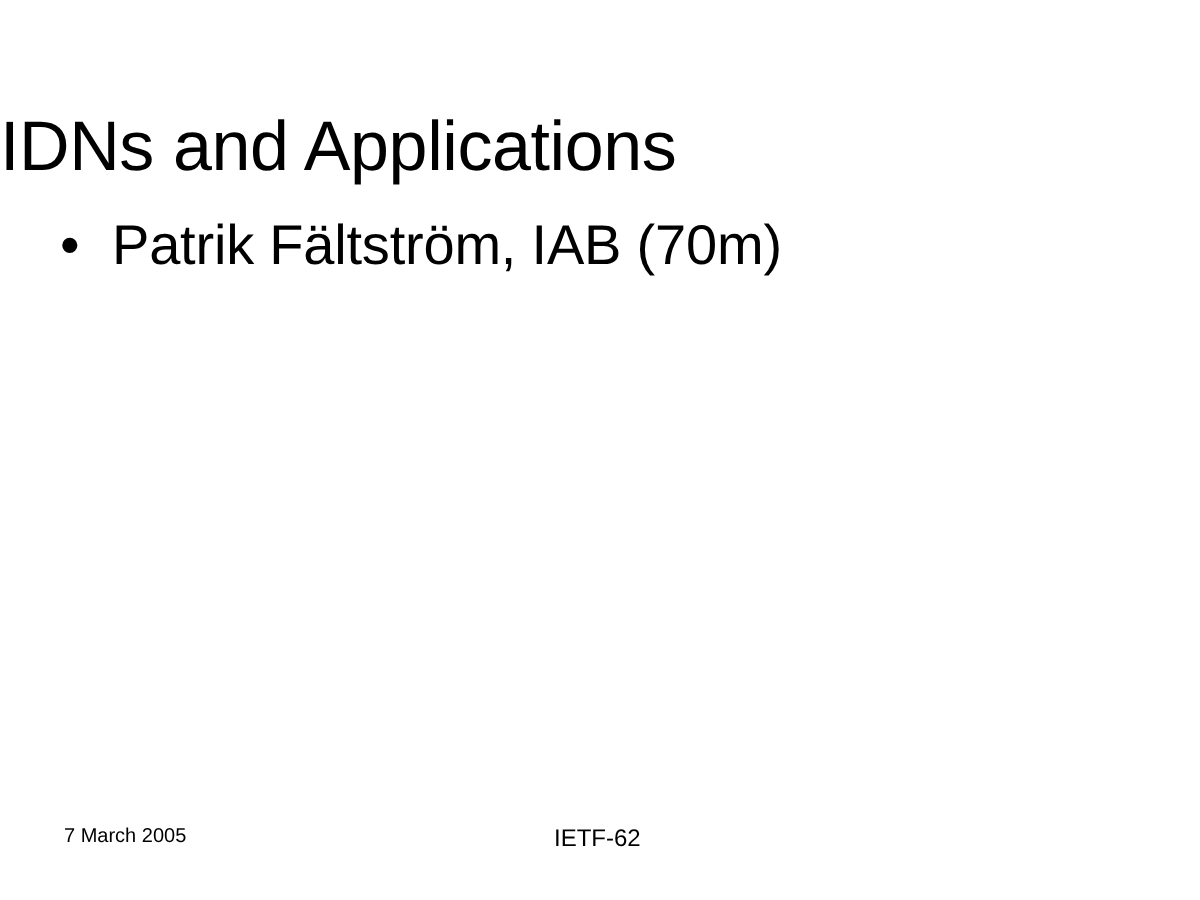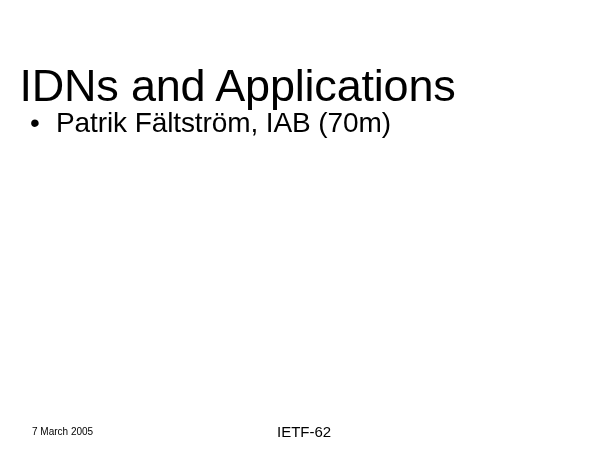--- a/index.html
+++ b/index.html
@@ -21,23 +21,22 @@
     overflow: hidden;
     box-sizing: border-box;
   }
 
   
   .slide-title {
     position: absolute;
     left: 0;
     top: 33px;
     width: 475px;
-    text-align: center;
     font-family: "Liberation Sans", sans-serif;
-    font-size: 45px;
+    font-size: 35px;
     font-weight: 400;
     line-height: 1.0;
     color: #000000;
     letter-spacing: -0.2px;
     white-space: nowrap;
   }
 
   
   .slide-body {
     position: absolute;
@@ -68,21 +67,21 @@
 
   .bullet-text {
     flex: 0 1 auto;
     letter-spacing: -0.1px;
   }
 
   
   .slide-footer {
     position: absolute;
     left: 0;
-    top: 425px;
+    top: 412px;
     width: 600px;
     height: 16px;
   }
 
   .footer-date {
     position: absolute;
     left: 32px;
     top: 0;
     font-family: "Liberation Sans", sans-serif;
     font-size: 10px;
@@ -90,21 +89,21 @@
     line-height: 14px;
     color: #000000;
     white-space: nowrap;
   }
 
   .footer-center {
     position: absolute;
     left: 277px;
     top: 0;
     font-family: "Liberation Sans", sans-serif;
-    font-size: 15px;
+    font-size: 12px;
     font-weight: 400;
     line-height: 14px;
     color: #000000;
     white-space: nowrap;
   }
 
   .footer-number {
     position: absolute;
     right: 24px;
     top: 0;

